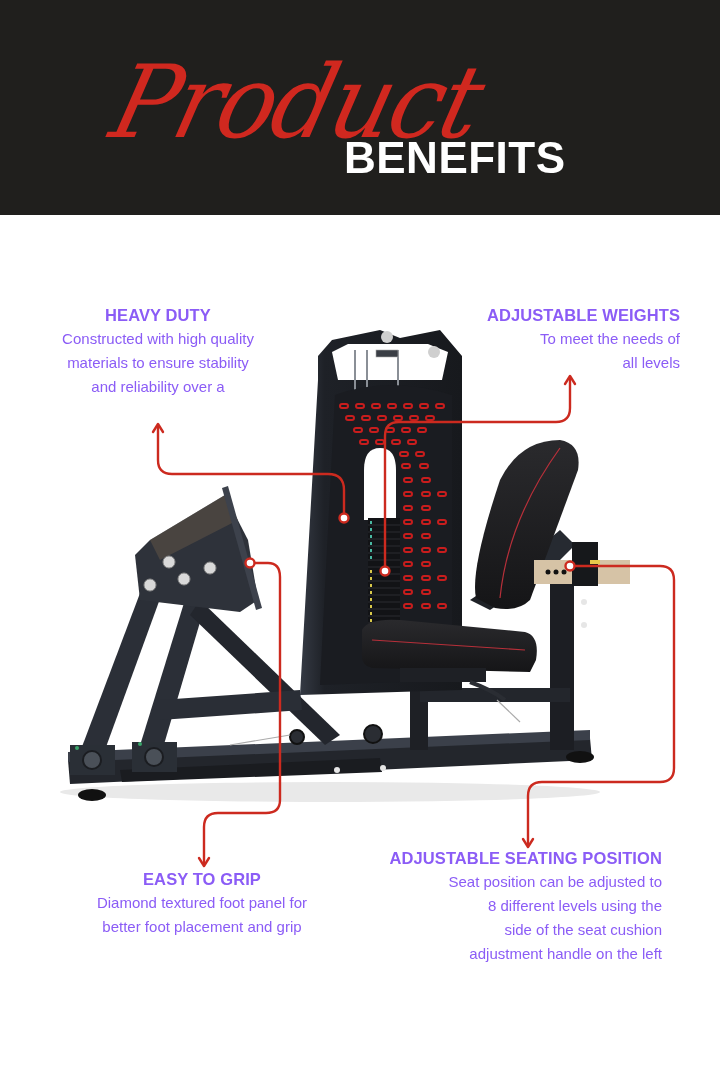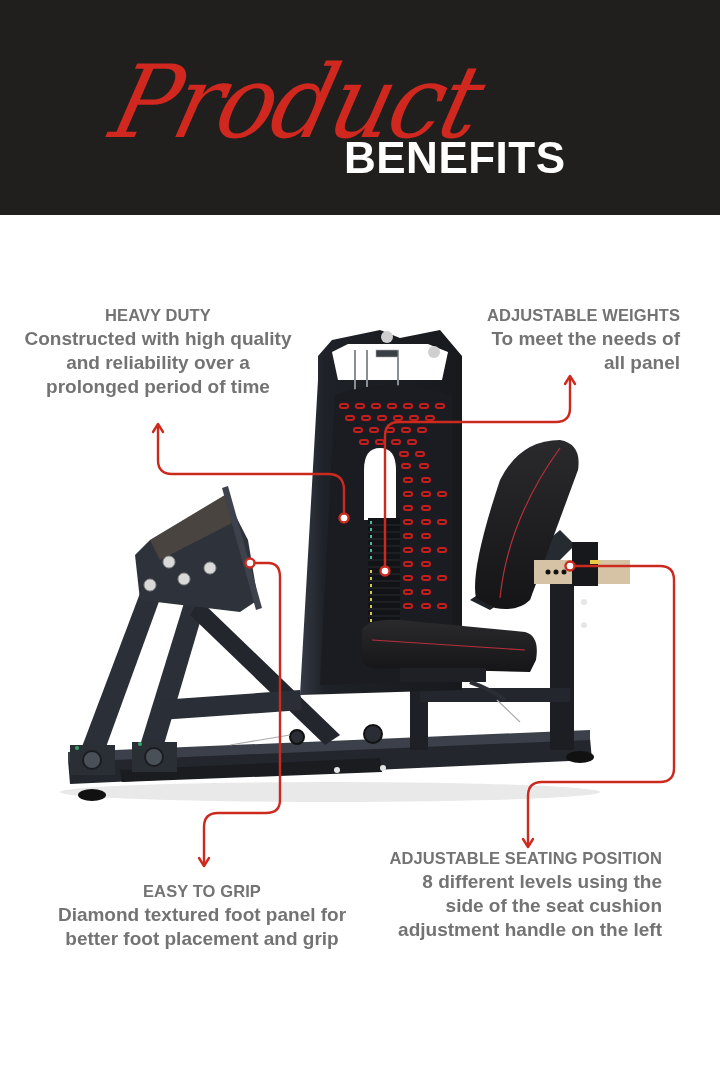--- a/index.html
+++ b/index.html
@@ -23,31 +23,31 @@
     position: absolute; left: 344px; top: 136px;
     font-family: "Liberation Sans", "DejaVu Sans", sans-serif;
     font-weight: 700; font-size: 44px; line-height: 1; letter-spacing: 0.5px;
     color: #ffffff;
     text-align: right;
   }
 
   .callout {
     position: absolute; text-align: center;
     font-family: "Liberation Sans", "DejaVu Sans", sans-serif;
-    color: #737373;
+    color: #8b5cf6;
   }
   .callout h2 {
     font-size: 16.5px; font-weight: 700; line-height: 24px; letter-spacing: 0.1px;
   }
-  .callout p { font-size: 19px; font-weight: 700; line-height: 24px; }
+  .callout p { font-size: 15px; font-weight: 400; line-height: 24px; }
   .callout .line { display: block; white-space: nowrap; }
 
   #callout-heavy { left: 20px; top: 303px; width: 276px; }
   #callout-weights { left: 460px; top: 303px; width: 220px; text-align: right; }
-  #callout-grip { left: 52px; top: 867px; width: 300px; margin-top: 12px; }
+  #callout-grip { left: 52px; top: 867px; width: 300px; }
   #callout-seating { left: 362px; top: 846px; width: 300px; text-align: right; }
 
   .machine { position: absolute; left: 0; top: 215px; width: 720px; height: 620px; }
   .connectors { position: absolute; left: 0; top: 0; width: 720px; height: 1080px; pointer-events: none; }
 </style>
 </head>
 <body>
 
 <div class="header-band">
   <div class="script-title">Product</div>
@@ -261,41 +261,42 @@
     <path d="M575,566 L660,566 Q674,566 674,580 L674,768 Q674,782 660,782 L542,782 Q528,782 528,796 L528,845"></path>
     <polyline points="523,839 528,847 533,839"></polyline>
     <circle cx="570" cy="566" r="4.5" fill="#fff"></circle>
   </g>
 </svg>
 
 <div class="callout" id="callout-heavy">
   <h2>HEAVY DUTY</h2>
   <p>
     <span class="line">Constructed with high quality</span>
+    <span class="line">materials to ensure stability</span>
     <span class="line">and reliability over a</span>
-    <span class="line">prolonged period of time</span>
   </p>
 </div>
 
 <div class="callout" id="callout-weights">
   <h2>ADJUSTABLE WEIGHTS</h2>
   <p>
     <span class="line">To meet the needs of</span>
-    <span class="line">all panel</span>
+    <span class="line">all levels</span>
   </p>
 </div>
 
 <div class="callout" id="callout-grip">
   <h2>EASY TO GRIP</h2>
   <p>
     <span class="line">Diamond textured foot panel for</span>
     <span class="line">better foot placement and grip</span>
   </p>
 </div>
 
 <div class="callout" id="callout-seating">
   <h2>ADJUSTABLE SEATING POSITION</h2>
   <p>
+    <span class="line">Seat position can be adjusted to</span>
     <span class="line">8 different levels using the</span>
     <span class="line">side of the seat cushion</span>
     <span class="line">adjustment handle on the left</span>
   </p>
 </div>
 
 </body></html>

